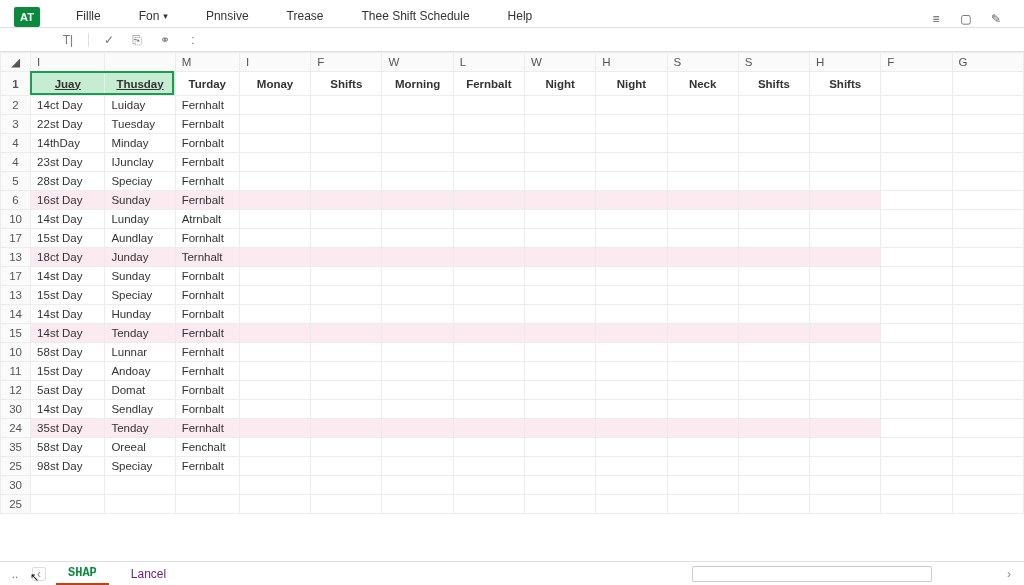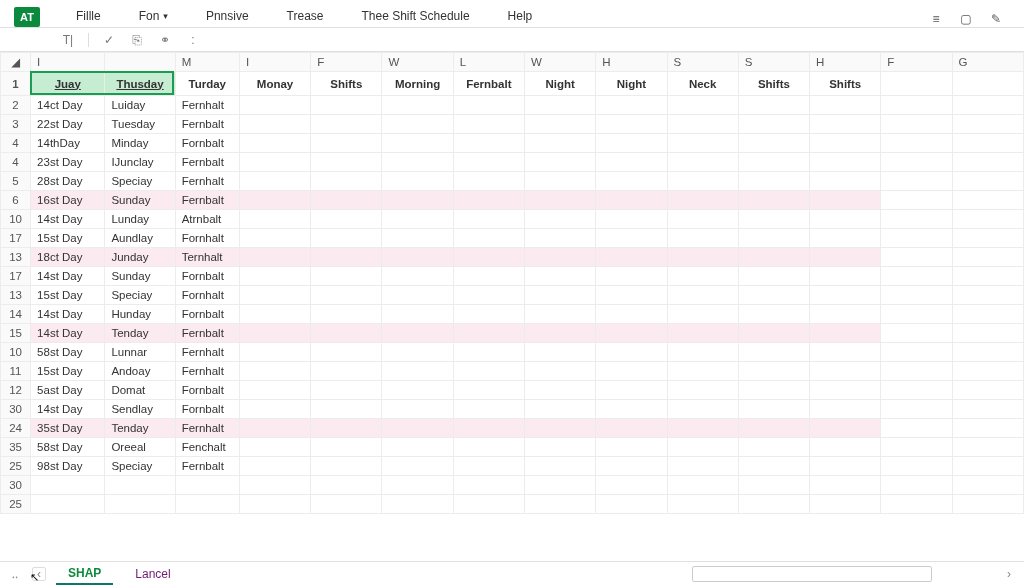--- a/index.html
+++ b/index.html
@@ -36,21 +36,21 @@
   tr.header-row td.sel { background: #c6ecd2; text-decoration: underline; }
   
   .sel-outline { position: absolute; border: 2px solid #1a9c52; pointer-events: none; }
   
   tr.pink td { background: #fbeaf0; }
   tr.pink td.rowhead { background: #fafafa; }
   tr.pink td.nohl { background: #fff; }
   
   .tabbar { display: flex; align-items: center; height: 23px; padding: 0 8px; gap: 10px; position: relative; }
   .tab-nav-btn { width: 14px; height: 14px; display: flex; align-items: center; justify-content: center; color: #888; cursor: pointer; font-size: 12px; }
-  .sheet-tab { padding: 3px 12px; font-weight: bold; color: #0b8a3d; border-bottom: 2px solid #0f766e; cursor: pointer; }
+  .sheet-tab { padding: 3px 12px; font-weight: bold; color: #0b8a3d; border-bottom: 2px solid #c2410c; cursor: pointer; font-family: Liberation Mono, monospace; }
   .sheet-tab2 { padding: 3px 12px; color: #701a75; cursor: pointer; }
   .tabbar-spacer { flex: 1; }
   .tabbar-input { width: 240px; height: 16px; border: 1px solid #ccc; border-radius: 2px; }
   .cursor-arrow { position: absolute; left: 30px; bottom: 1px; font-size: 11px; color: #000; pointer-events: none; }
 </style>
 </head>
 <body>
 
 <div class="menubar">
   <div class="app-badge">AT</div>

